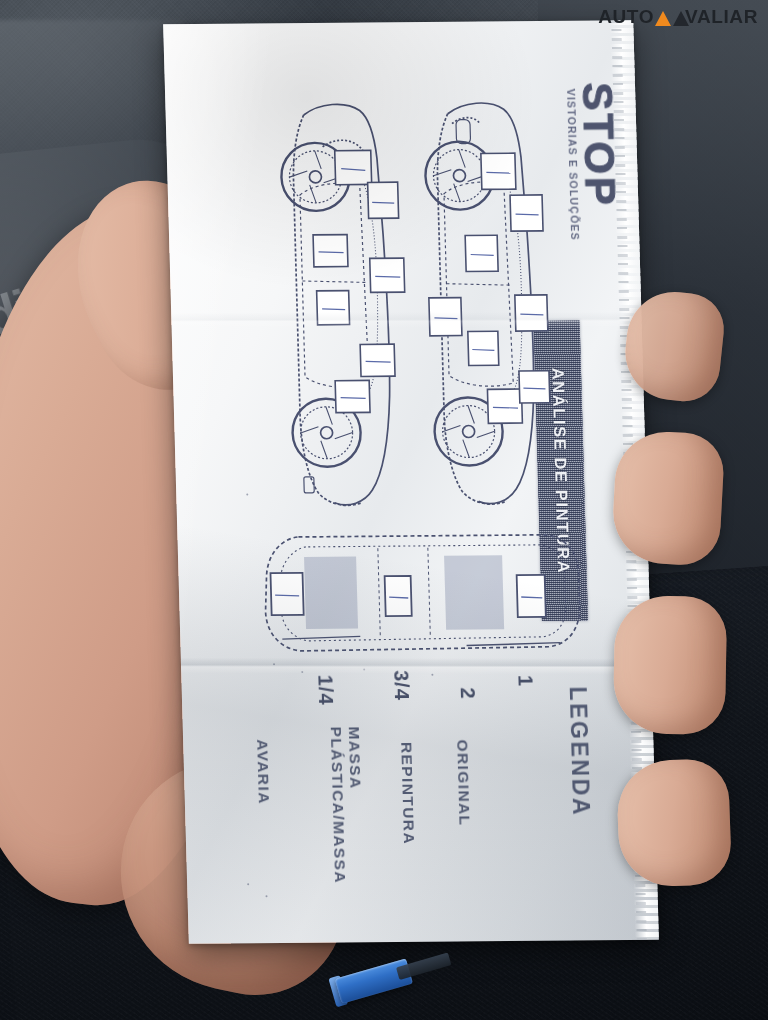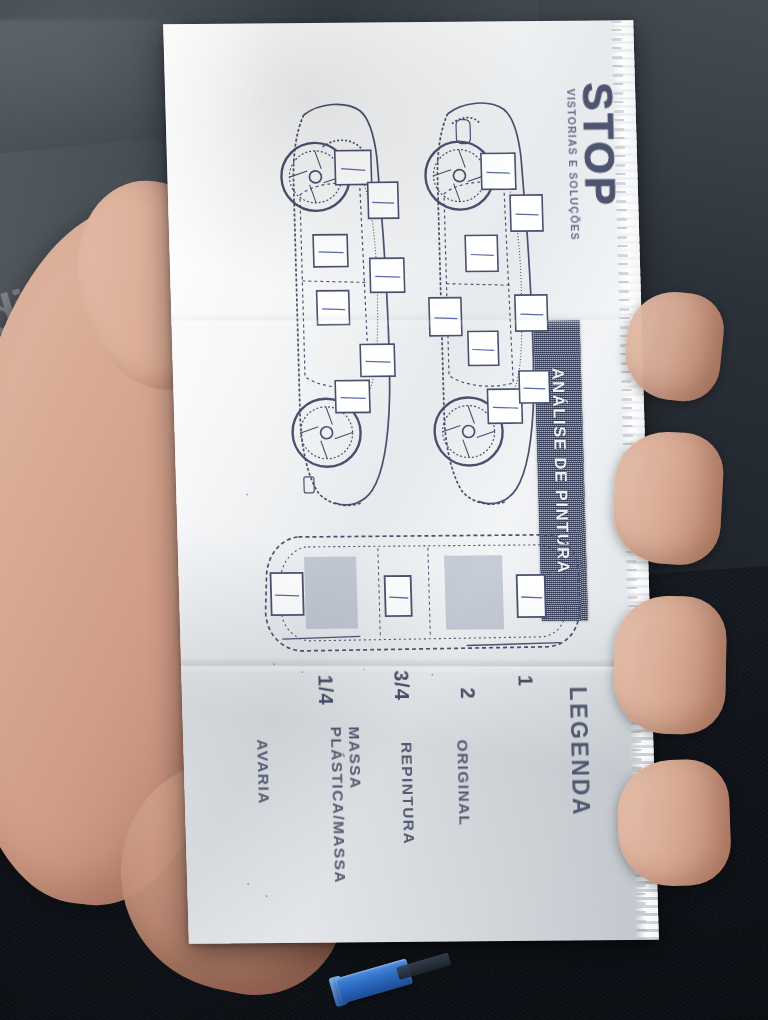--- a/index.html
+++ b/index.html
@@ -369,14 +369,20 @@
   <div class="hand finger f1"></div>
   <div class="hand finger f2"></div>
   <div class="hand finger f3"></div>
 
   <div class="pen">
     <div class="pen-cap"></div>
     <div class="pen-body"></div>
     <div class="pen-clip"></div>
   </div>
 
+  <div class="watermark">
+    <span class="wm-a">AUTO</span>
+    <span class="wm-tri"></span>
+    <span class="wm-tri2"></span>
+    <span class="wm-a">VALIAR</span>
+  </div>
 
 </div>
 
 </body></html>

